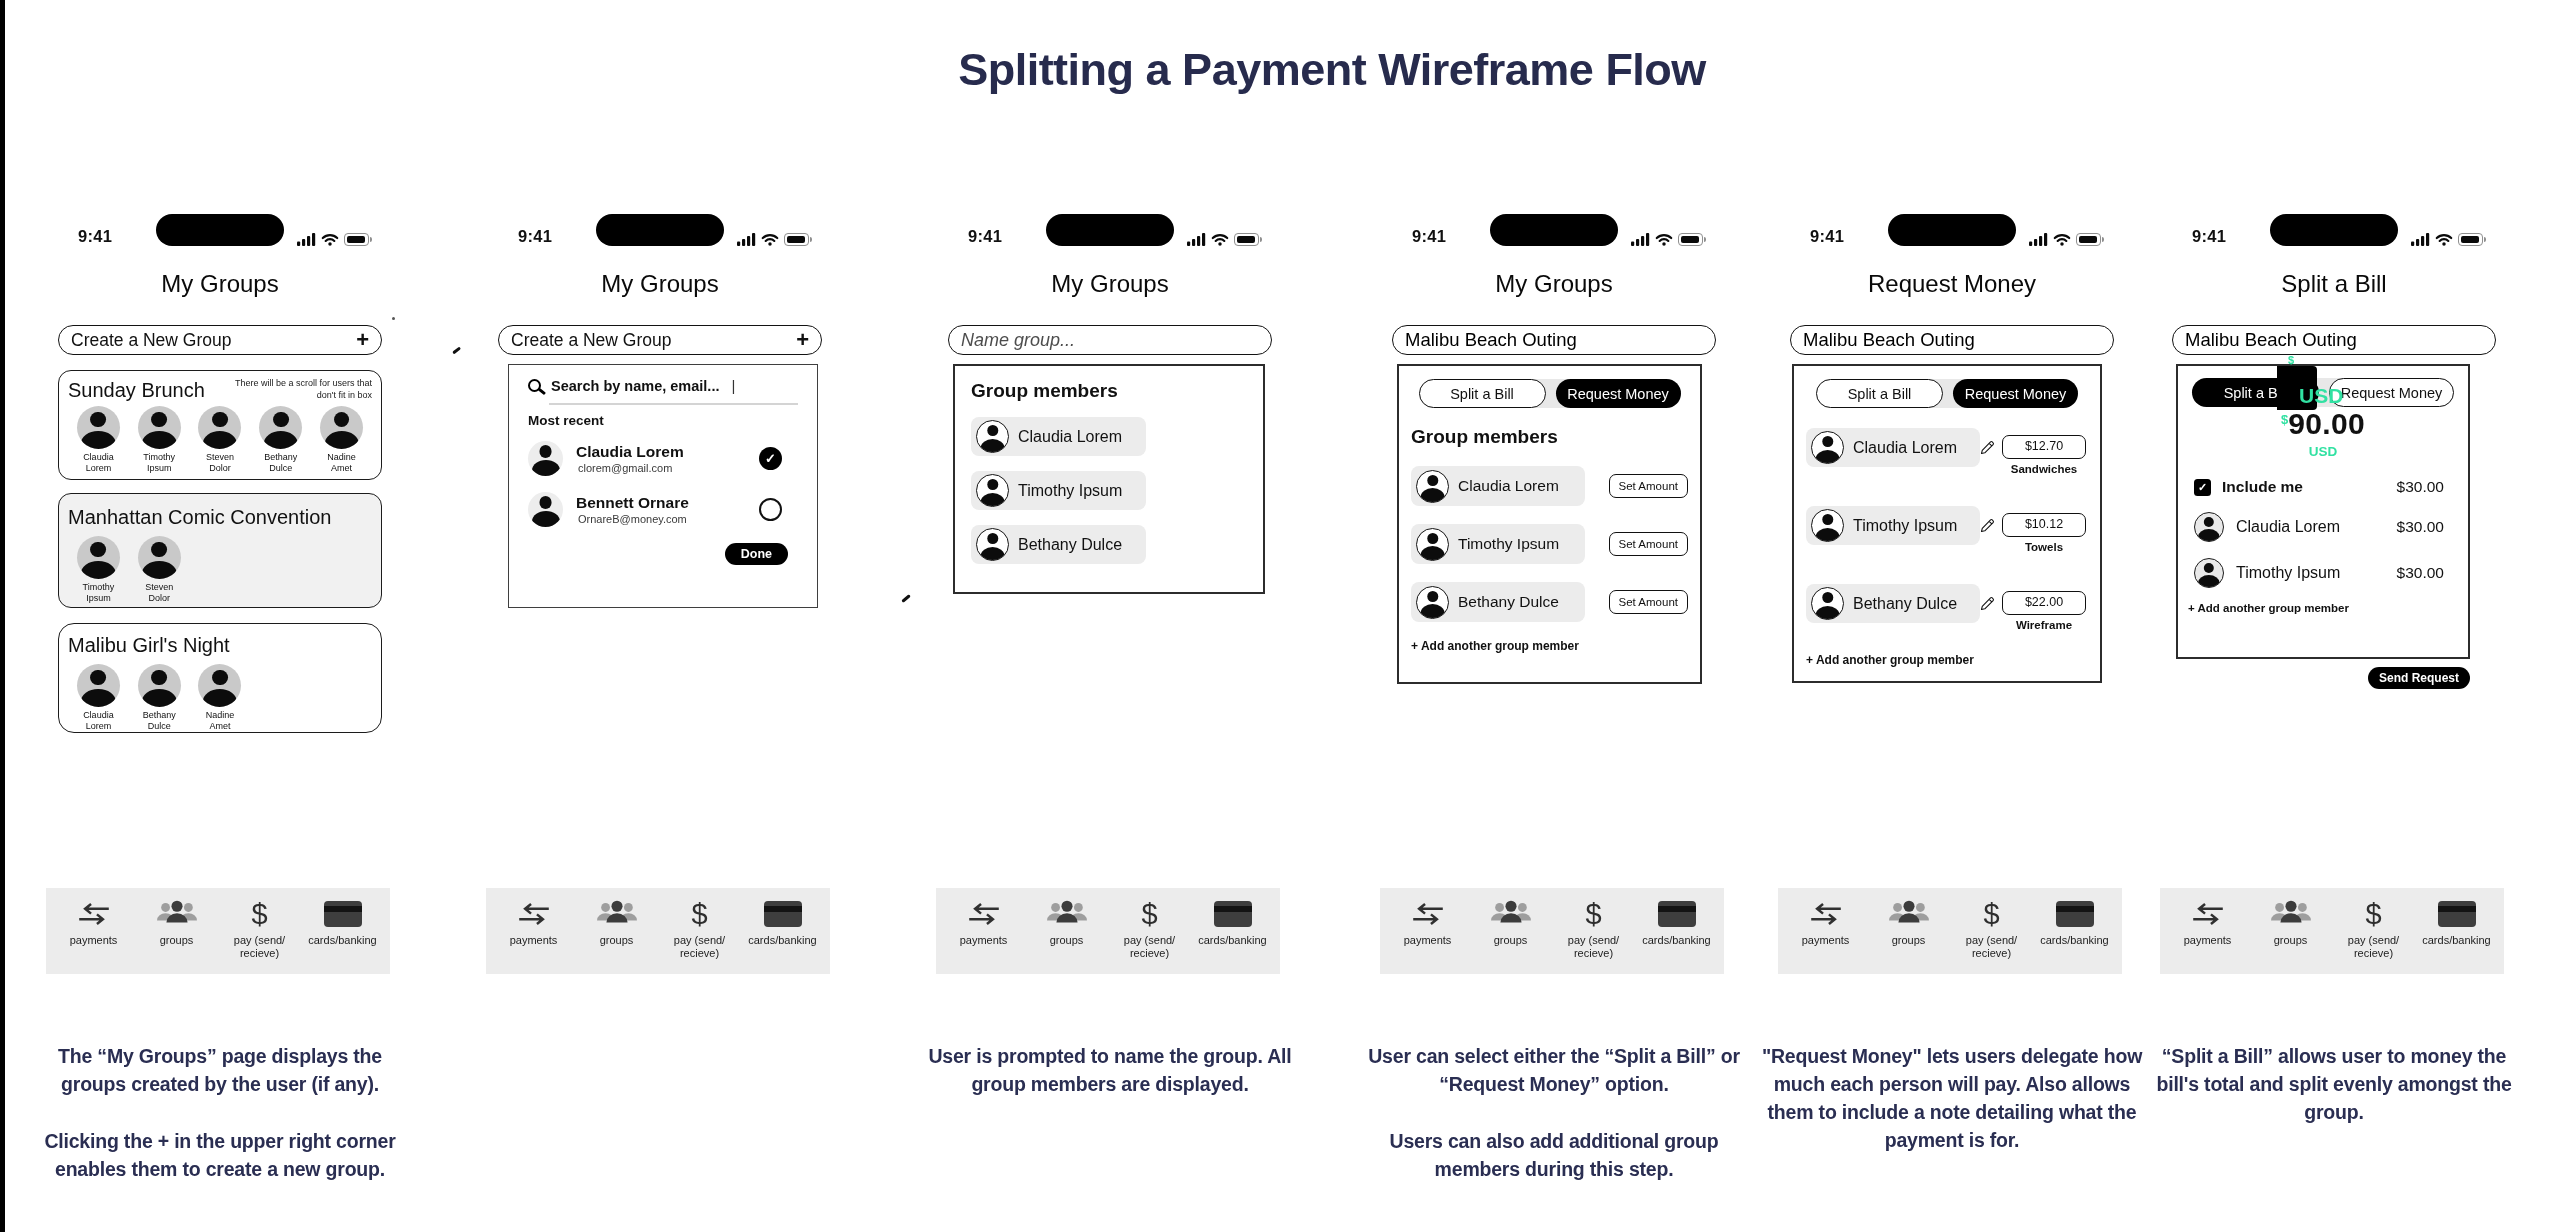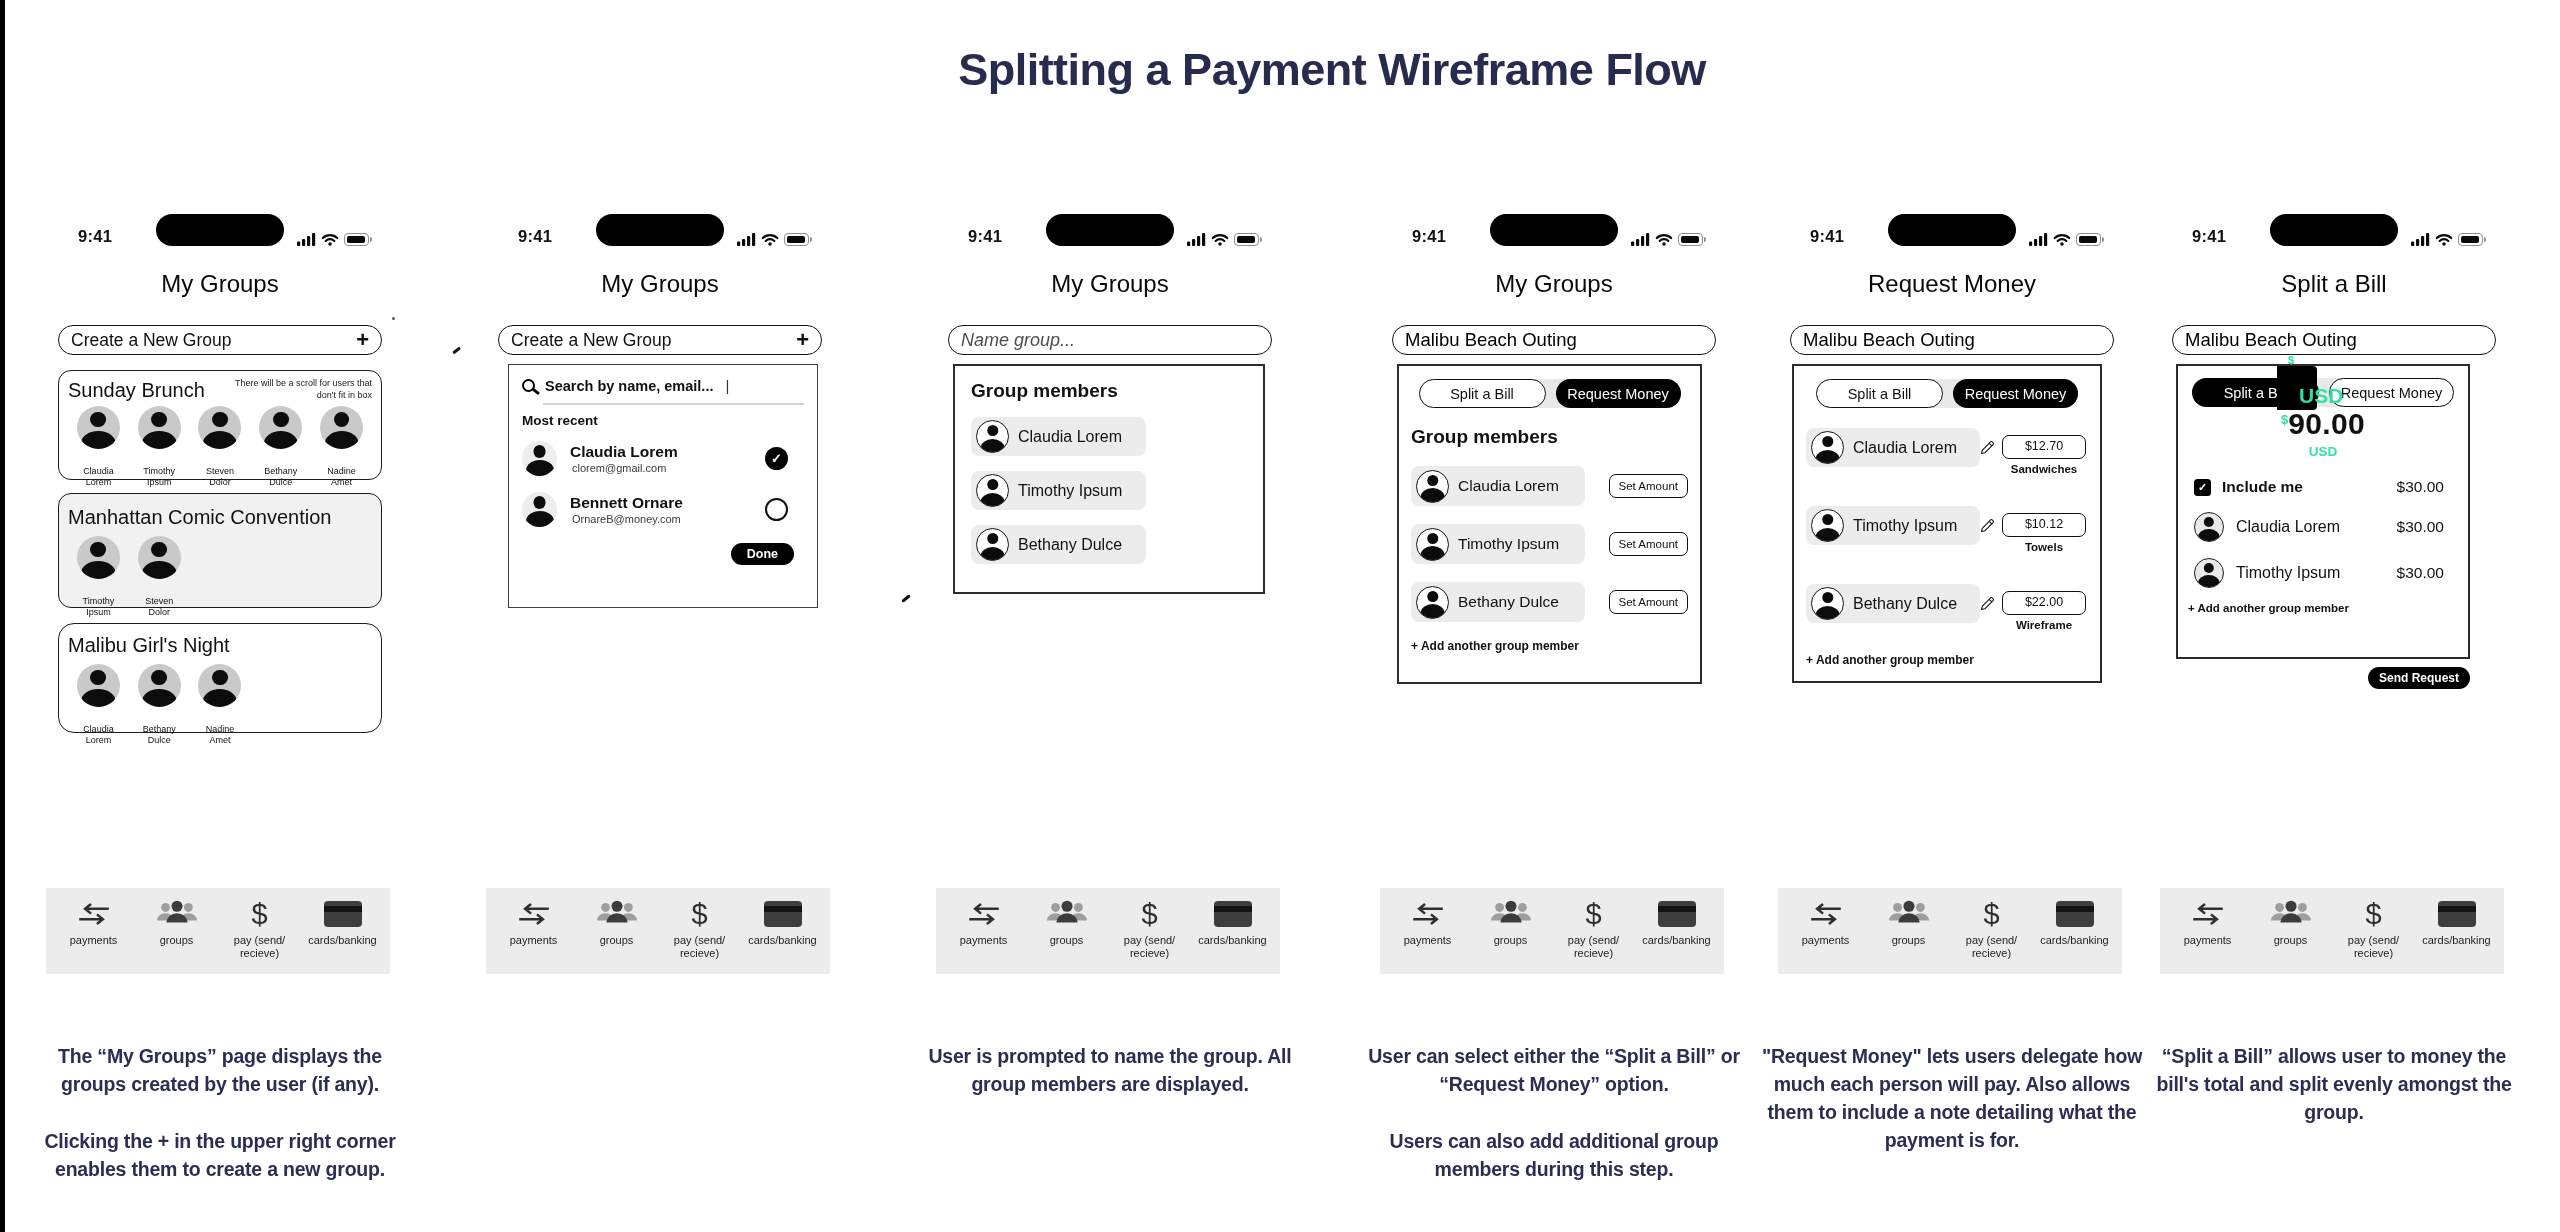--- a/index.html
+++ b/index.html
@@ -44,38 +44,38 @@
   .gcard.gray { background: #f1f1f1; }
   .g1 { margin-top: 15px; height: 110px; }
   .g2 { margin-top: 13px; height: 115px; padding-top: 11px; }
   .g3 { margin-top: 15px; height: 110px; padding-top: 9px; border-radius: 16px; }
   .gcard-head { display: flex; justify-content: space-between; align-items: flex-start; }
   .gcard-title { font-size: 20px; line-height: 1.2; text-align: right; }
   .gcard-note { font-size: 9px; line-height: 1.3; color: #222; text-align: right; width: 148px; flex: none; }
   .gcard-avatars { display: flex; margin-top: 4px; }
   .g2 .gcard-avatars, .g3 .gcard-avatars { margin-top: 7px; }
   .pslot { width: 20%; display: flex; flex-direction: column; align-items: center; }
-  .pname { font-size: 9px; line-height: 1.25; text-align: center; margin-top: 17px; }
+  .pname { font-size: 9px; line-height: 1.25; text-align: center; margin-top: 3px; }
   .pname span { display: block; }
 
   
   .avatar { display: inline-block; position: relative; overflow: hidden; border-radius: 50%;
     background: #c9c9c9; flex: none; }
   .avatar::before { content: ""; position: absolute; left: 50%; top: 13%; width: 37%; height: 37%;
     transform: translateX(-50%); background: #0c0c0c; border-radius: 50%; }
   .avatar::after { content: ""; position: absolute; left: 50%; top: 57%; width: 80%; height: 60%;
     transform: translateX(-50%); background: #0c0c0c; border-radius: 50% 50% 0 0; }
   .av43 { width: 43px; height: 43px; } .av35 { width: 35px; height: 35px; }
   .av33 { width: 33px; height: 33px; } .av30 { width: 30px; height: 30px; }
   .avatar.light { background: #ededed; }
   .avatar.ring { background: #fff; border: 1.8px solid #141414; }
   .avatar.ringlight { background: #e9e9e9; border: 1.5px solid #1d1d1d; }
 
   
-  .search-panel { margin: 9px 4px 0 10px; border: 1.2px solid #3f3f3f; background: #fff; padding: 12px 13px 12px; height: 244px; }
+  .search-panel { margin: 9px 4px 0 10px; border: 1.2px solid #3f3f3f; background: #fff; padding: 12px 19px 12px; height: 244px; }
   .search-row { display: flex; align-items: center; gap: 10px; }
   .mag { width: 13px; height: 13px; border: 2.6px solid #000; border-radius: 50%; position: relative; flex: none; }
   .mag::after { content: ""; position: absolute; width: 8px; height: 2.8px; background: #000;
     right: -7px; bottom: -3px; transform: rotate(38deg); border-radius: 1px; }
   .search-ph { font-size: 14.5px; font-weight: 700; }
   .caret { font-size: 15px; font-weight: 400; color: #333; margin-left: 2px; }
   .divider { height: 1.5px; background: #d4d4d4; margin: 9px 0 8px 21px; }
   .most-recent { font-size: 13.5px; font-weight: 700; margin: 2px 0 13px; }
   .result-row { display: flex; align-items: center; margin-bottom: 16px; }
   .r-txt { margin-left: 13px; }

